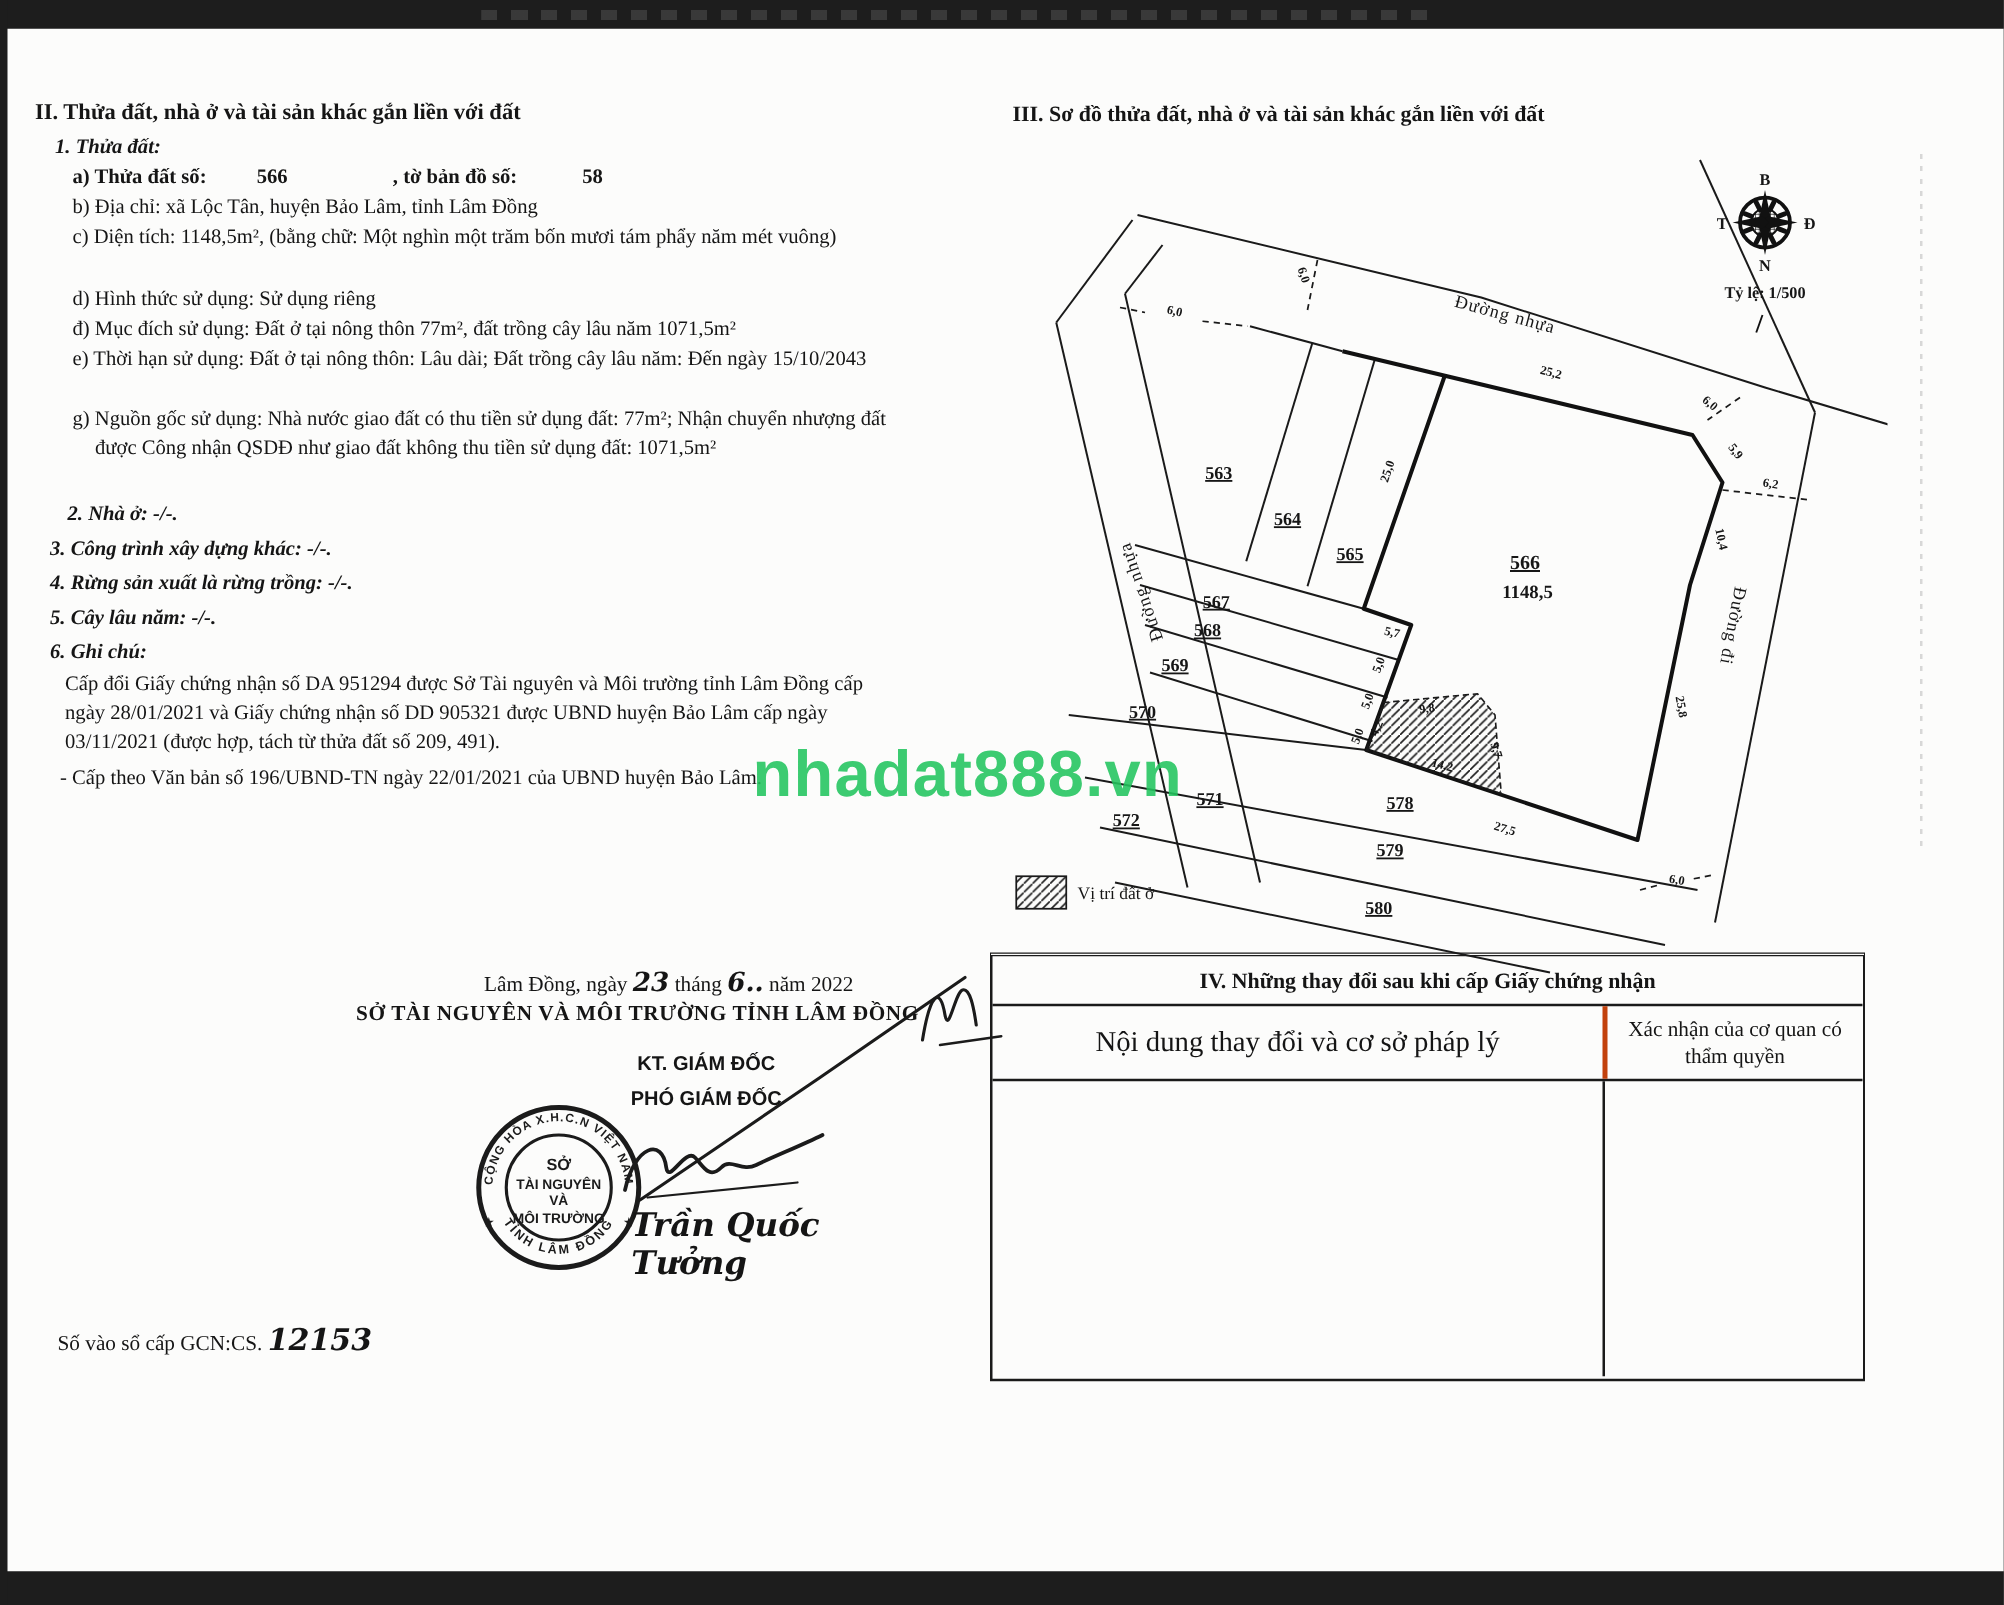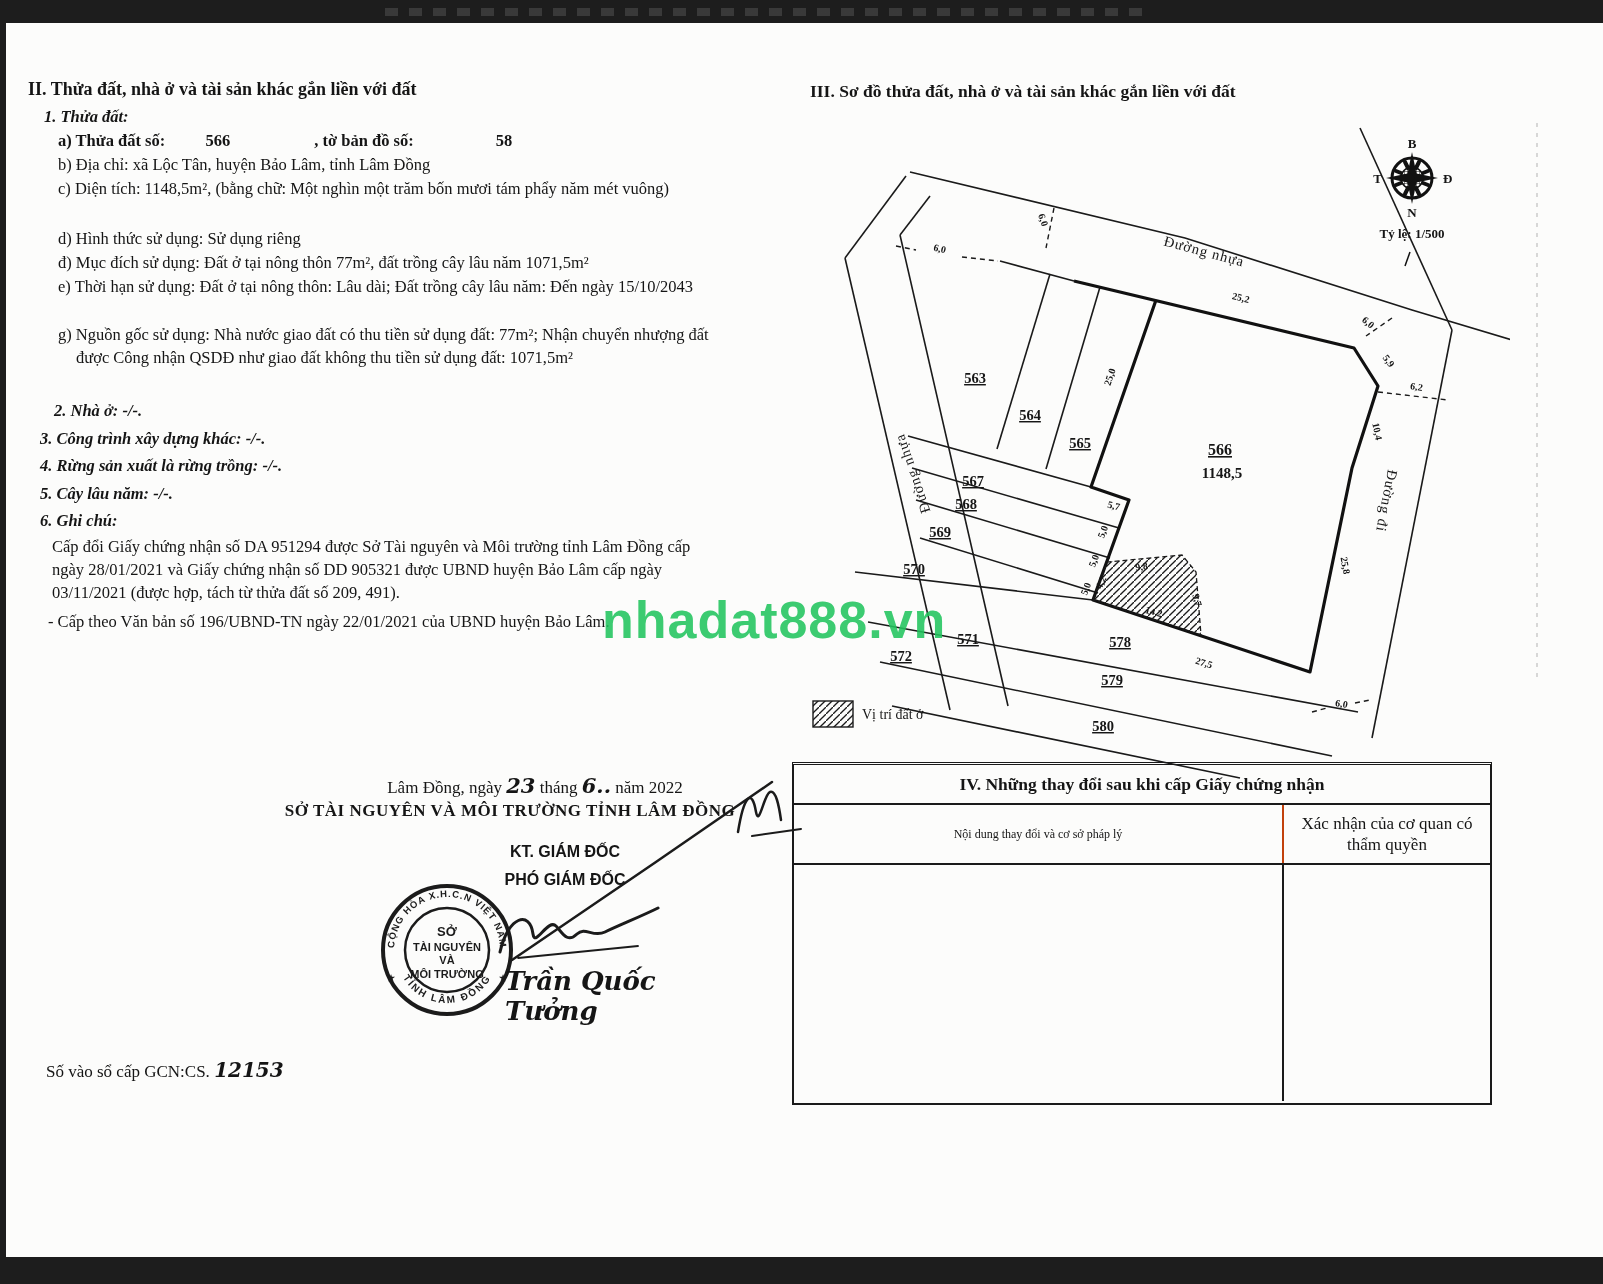--- a/index.html
+++ b/index.html
@@ -18,21 +18,21 @@
   .hang{padding-left:18px;text-indent:-18px}
   .hw{font-family:"DejaVu Serif",serif;font-style:italic;font-weight:bold;font-size:21px;line-height:1}
   .wm{font-family:"Liberation Sans",sans-serif;font-weight:900;font-size:52px;letter-spacing:1px;
       color:#22c55e;opacity:.88;z-index:30}
   .sans{font-family:"Liberation Sans",sans-serif}
   .t4{position:absolute;left:792px;top:762px;width:696px;height:338px;border:2px solid #1a1a1a;
       border-top:3px double #1a1a1a;background:transparent}
   .t4-title{height:38px;border-bottom:2px solid #1a1a1a;display:flex;align-items:center;justify-content:center;
       font-weight:bold;font-size:17.5px}
   .t4-cols{display:flex;height:58px;border-bottom:2px solid #1a1a1a}
-  .t4-c1{width:488px;border-right:2px solid #c2410c;display:flex;align-items:center;justify-content:center;font-size:12px}
+  .t4-c1{width:488px;border-right:4px solid #c2410c;display:flex;align-items:center;justify-content:center;font-size:23px}
   .t4-c2{flex:1;display:flex;align-items:center;justify-content:center;text-align:center;font-size:17px;line-height:21px;padding:0 8px}
   .t4-body{display:flex;height:236px}
   .t4-b1{width:488px;border-right:2px solid #1a1a1a}
   svg text{font-family:"Liberation Serif",serif;fill:#161616}
   .dim{font-size:10px;font-weight:bold}
   .plbl{font-size:14.5px;font-weight:bold;text-decoration:underline}
   .road{font-size:14.5px;letter-spacing:1px}
   .cmp{font-size:13px;font-weight:bold}
   .stamp-ring{font-family:"Liberation Sans",sans-serif;font-weight:bold;fill:#1b1b1b}
   .stamp-in{font-family:"Liberation Sans",sans-serif;font-weight:bold;fill:#1b1b1b;text-anchor:middle}
@@ -50,21 +50,21 @@
   <div class="speckle"></div>
 </div>
 
 <div class="abs t bold" style="left:28px;top:78px;width:700px;font-size:18px">II. Thửa đất, nhà ở và tài sản khác gắn liền với đất</div>
 <div class="abs t bi" style="left:44px;top:105px">1. Thửa đất:</div>
 
 <div class="abs t" style="left:58px;top:129px">
   <span class="bold">a) Thửa đất số:</span>
   <span class="bold" style="margin-left:36px">566</span>
   <span class="bold" style="margin-left:80px">, tờ bản đồ số:</span>
-  <span class="bold" style="margin-left:78px">58</span>
+  <span class="bold" style="margin-left:48px">58</span>
 </div>
 <div class="abs t" style="left:58px;top:153px;width:660px">b) Địa chỉ:  xã Lộc Tân, huyện Bảo Lâm, tỉnh Lâm Đồng</div>
 <div class="abs t hang" style="left:58px;top:177px;width:640px">c) Diện tích:  1148,5m², (bằng chữ: Một nghìn một trăm bốn mươi tám phẩy năm mét vuông)</div>
 <div class="abs t" style="left:58px;top:227px;width:660px">d) Hình thức sử dụng:   Sử dụng riêng</div>
 <div class="abs t" style="left:58px;top:251px;width:680px">đ) Mục đích sử dụng:  Đất ở tại nông thôn 77m², đất trồng cây lâu năm 1071,5m²</div>
 <div class="abs t hang" style="left:58px;top:275px;width:648px">e) Thời hạn sử dụng:  Đất ở tại nông thôn: Lâu dài; Đất trồng cây lâu năm: Đến ngày 15/10/2043</div>
 <div class="abs t hang" style="left:58px;top:323px;width:660px">g) Nguồn gốc sử dụng:  Nhà nước giao đất có thu tiền sử dụng đất: 77m²; Nhận chuyển nhượng đất được Công nhận QSDĐ như giao đất không thu tiền sử dụng đất: 1071,5m²</div>
 
 <div class="abs t bi" style="left:54px;top:399px">2. Nhà ở:  -/-.</div>
 <div class="abs t bi" style="left:40px;top:427px">3. Công trình xây dựng khác: -/-.</div>
@@ -258,14 +258,14 @@
     <div class="t4-c2">Xác nhận của cơ quan có thẩm quyền</div>
   </div>
   <div class="t4-body">
     <div class="t4-b1"></div>
     <div style="flex:1"></div>
   </div>
 </div>
 
 <div class="abs" style="left:46px;top:1060px;font-size:17px">
   <span>Số vào sổ cấp GCN:CS.</span>
-  <span class="hw" style="font-size:20px">12153</span>
+  <span class="hw" style="font-size:24px">12153</span>
 </div>
 
 </body></html>

